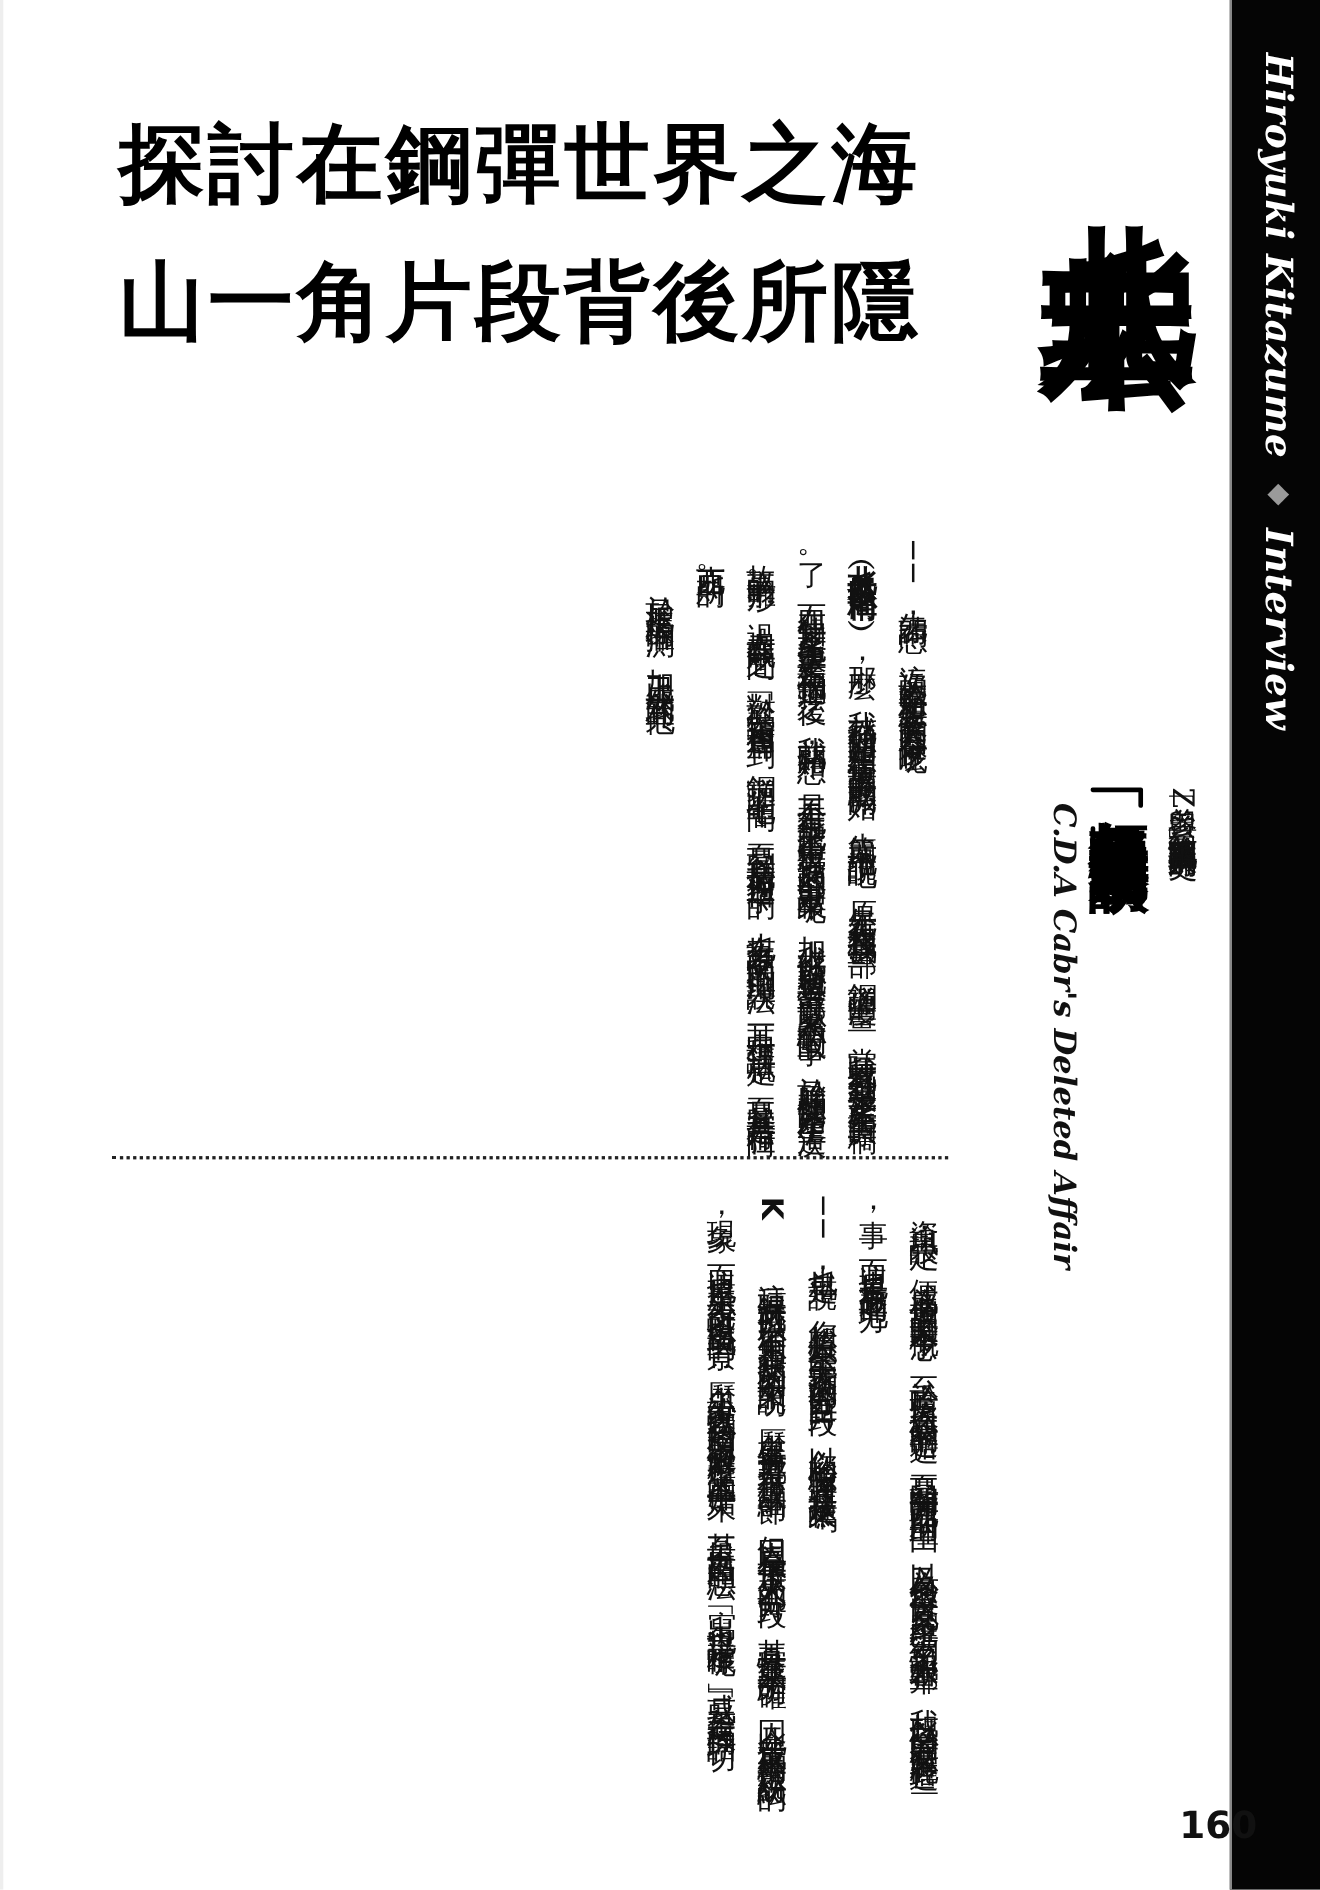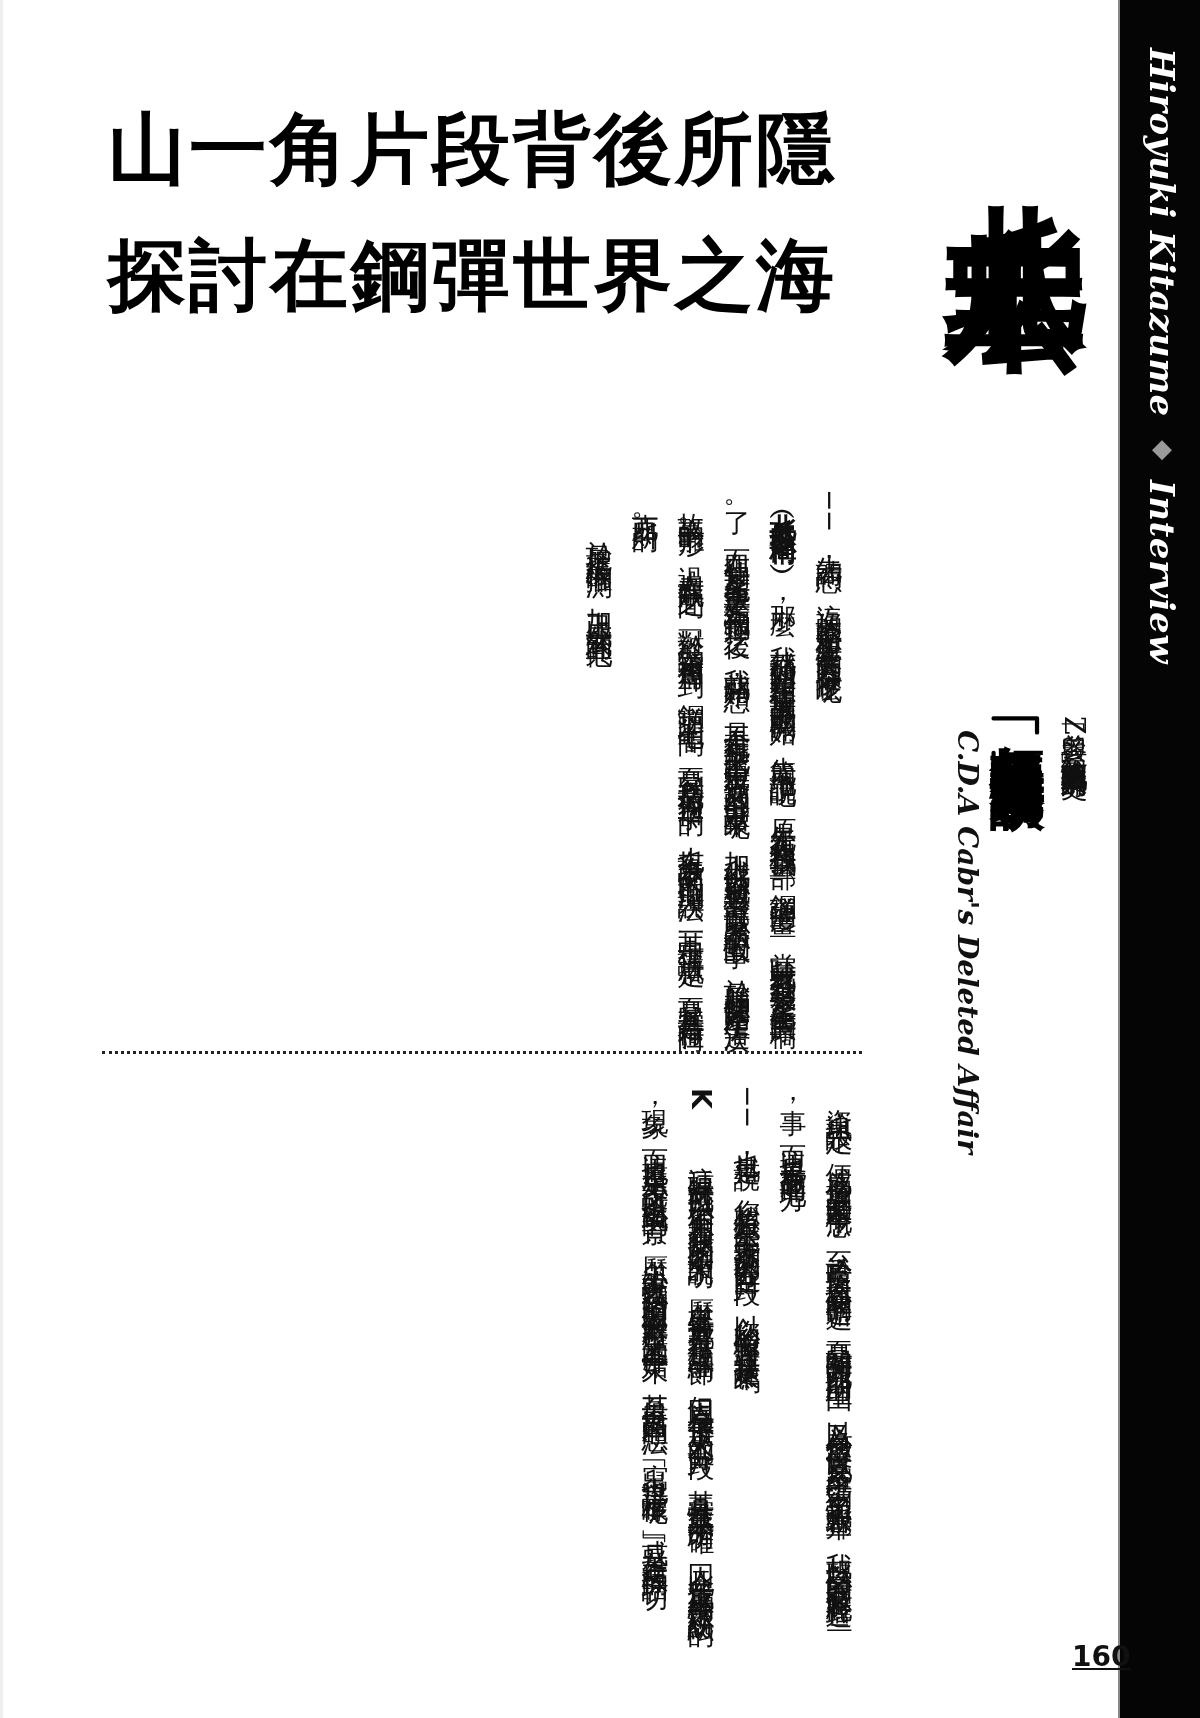--- a/index.html
+++ b/index.html
@@ -58,43 +58,42 @@
     .q { font-family: "DejaVu Serif", serif; }
     .speaker { font-weight: bold; }
 
     .dots {
       position: absolute; left: 102px; top: 1051px; width: 760px; height: 0;
       border-top: 3px dotted #222;
     }
 
     .page-number {
       position: absolute; left: 1072px; top: 1640px; width: 44px;
-      font-family: "DejaVu Sans", sans-serif; font-weight: bold; font-size: 28px; color: #111;
+      font-family: "DejaVu Sans", sans-serif; font-weight: bold; font-size: 34px; color: #111;
       text-align: right;
-      text-decoration: underline;
     }
     .left-edge {
       position: absolute; left: 0; top: 0; width: 3px; height: 1718px; background: #eee;
     }
   </style>
 </head>
 <body>
 
 <div class="left-edge"></div>
 
 <div class="side-band"></div>
 <div class="side-band-text">
   <span>Hiroyuki Kitazume</span>
   <span class="diamond">◆</span>
   <span>Interview</span>
 </div>
 
 <div class="headline">
+  <div>探討在鋼彈世界之海</div>
   <div>山一角片段背後所隱</div>
-  <div>探討在鋼彈世界之海</div>
 </div>
 
 <div class="name">北爪宏幸</div>
 
 <div class="tagline">曾參與「Z」製作的北爪挑戰夏亞不爲人知的野史！</div>
 <div class="subtitle">「年輕彗星的肖像」連載前特別訪談</div>
 <div class="eng-subtitle">C.D.A Cabr's Deleted Affair</div>
 
 <div class="body-block block-top">
   <span class="para q">──先請問您，這次的故事您所想要表達的內容是什麼呢？</span>

